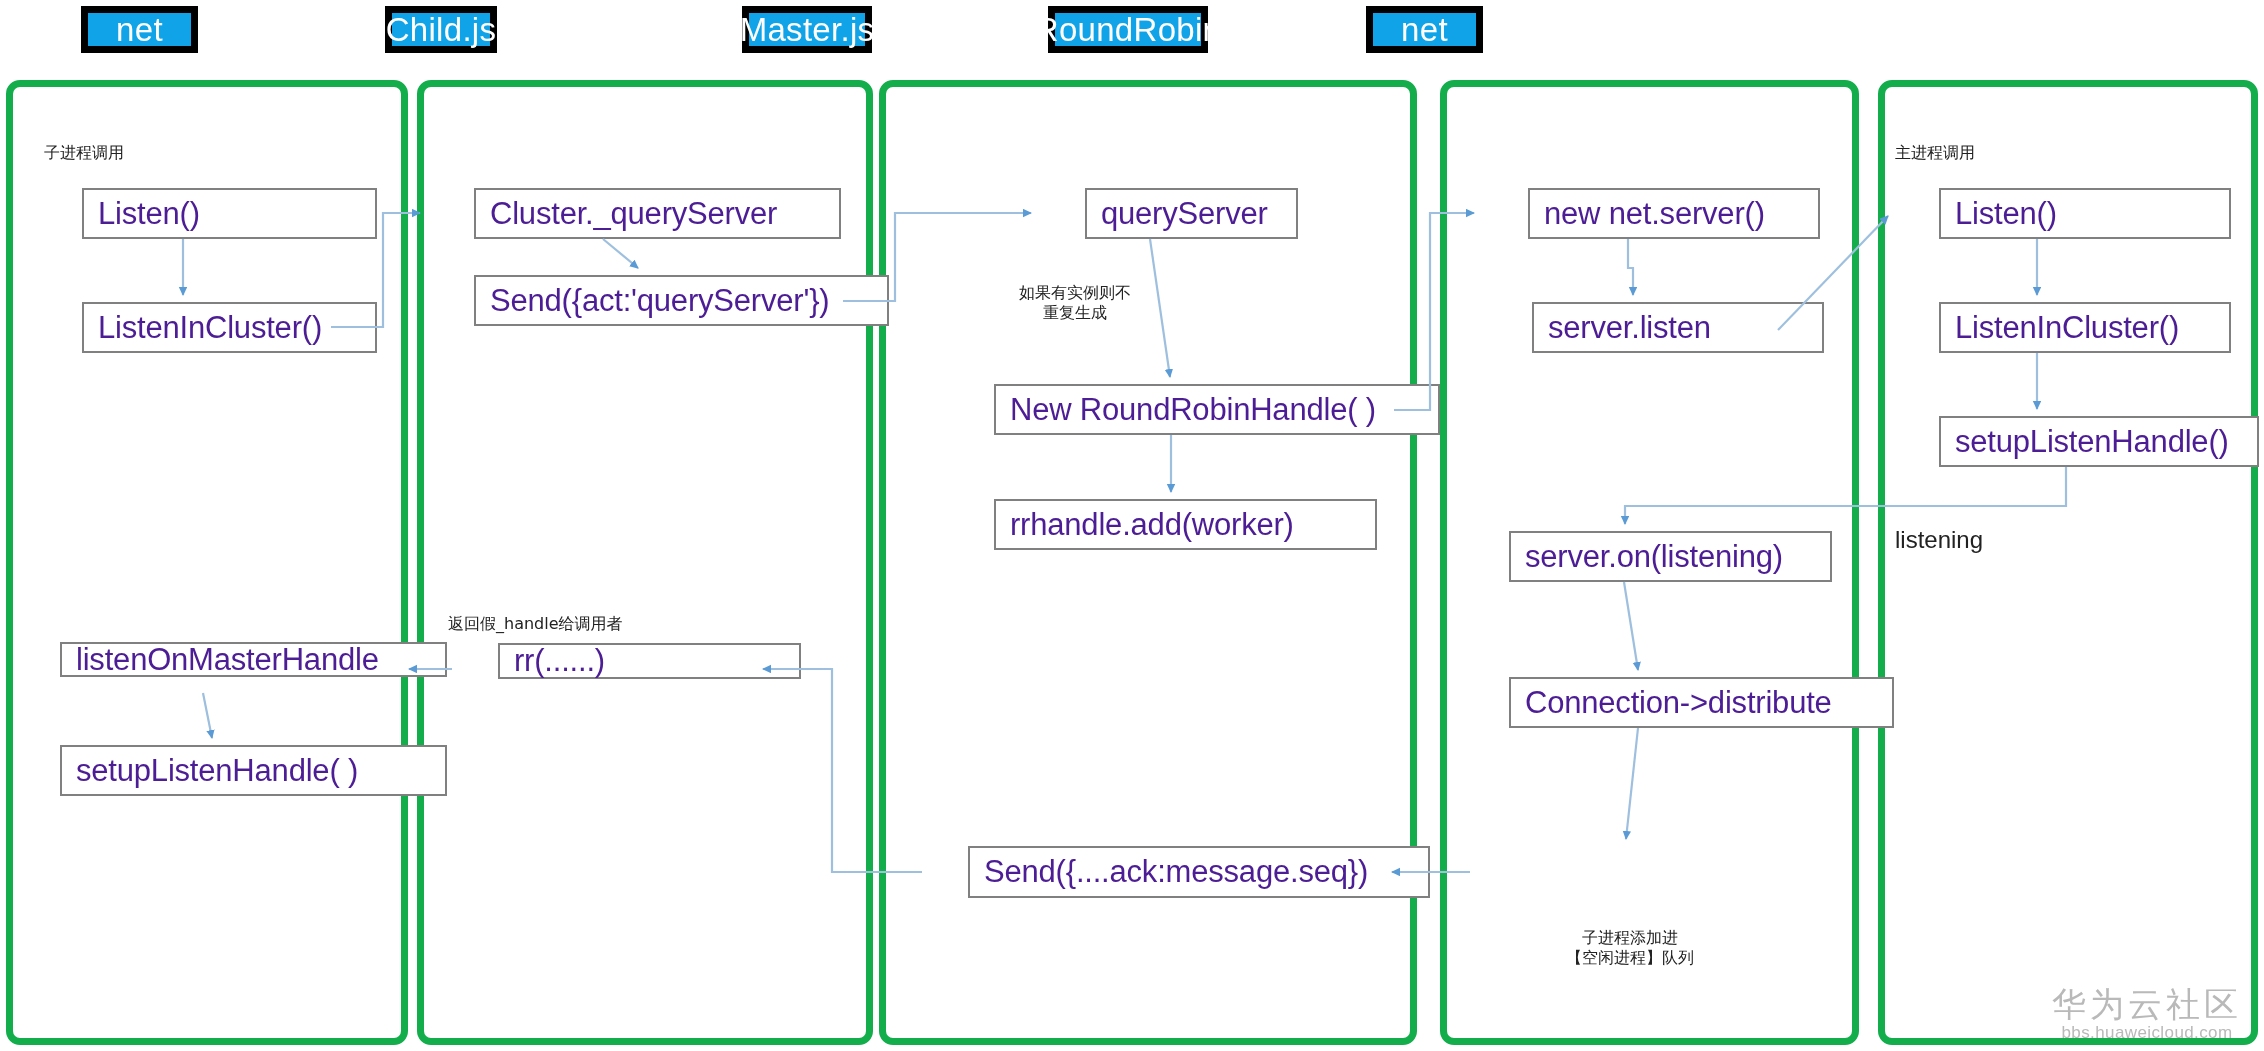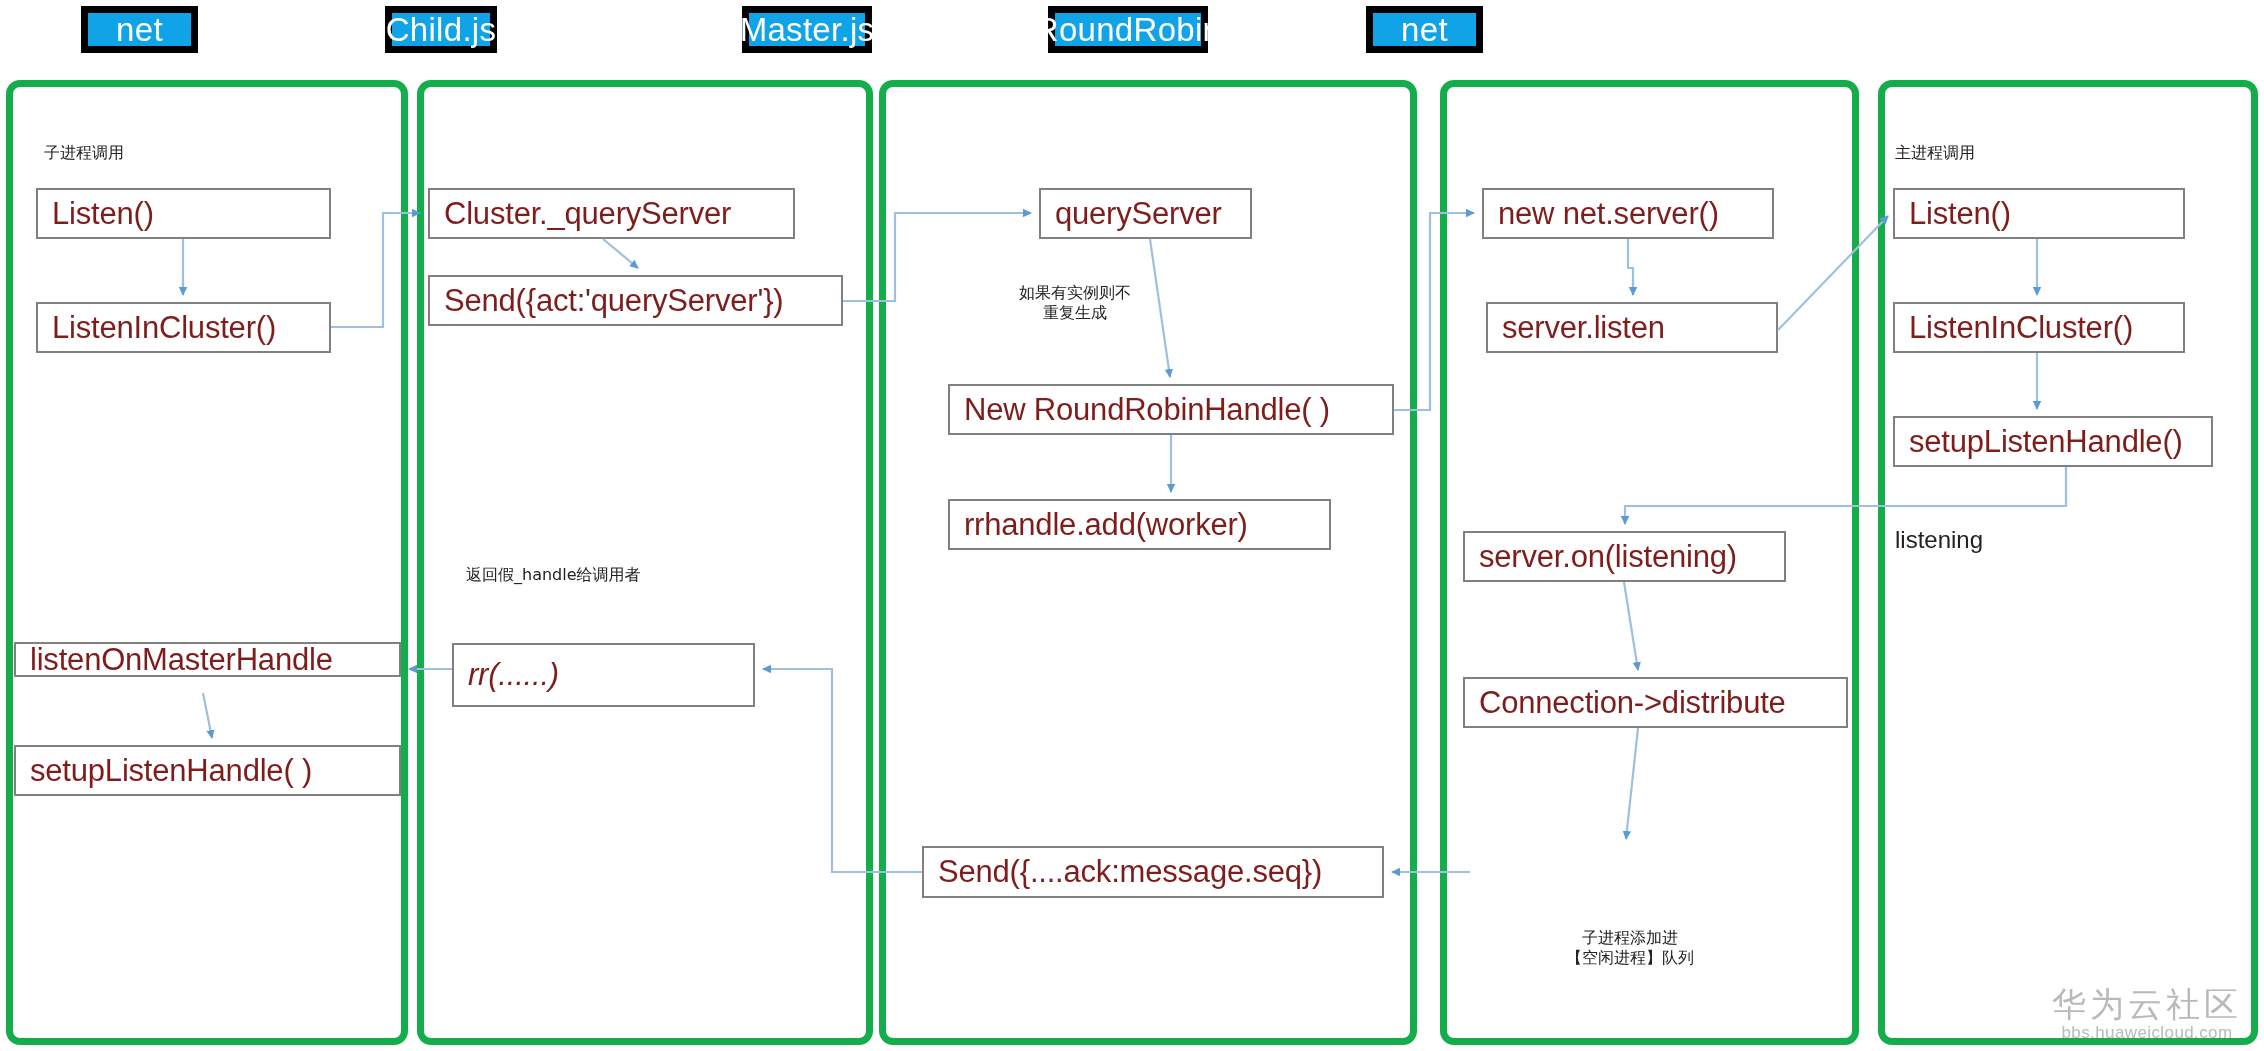--- a/index.html
+++ b/index.html
@@ -32,23 +32,24 @@
 
   
   .box{
     position:absolute;
     border:2px solid #808080;
     background:#ffffff;
     box-sizing:border-box;
     display:flex;align-items:center;
     padding-left:14px;
     font-size:31px;
-    color:#7f1d1d;
+    color:#4c1d95;
     white-space:nowrap;
     letter-spacing:-0.2px;
+    margin-left:46px;
   }
 
   
   .note{
     position:absolute;
     font-size:16px;
     color:#222222;
     white-space:pre;
     line-height:1.25;
   }
@@ -87,22 +88,22 @@
   <div class="lane" style="left:1878px;top:80px;width:380px;height:965px;"></div>
 
   <div class="note cn" style="left:44px;top:143px;">子进程调用</div>
   <div class="box" style="left:36px;top:188px;width:295px;height:51px;">Listen()</div>
   <div class="box" style="left:36px;top:302px;width:295px;height:51px;">ListenInCluster()</div>
   <div class="box" style="left:14px;top:642px;width:387px;height:35px;">listenOnMasterHandle</div>
   <div class="box" style="left:14px;top:745px;width:387px;height:51px;">setupListenHandle( )</div>
 
   <div class="box" style="left:428px;top:188px;width:367px;height:51px;">Cluster._queryServer</div>
   <div class="box" style="left:428px;top:275px;width:415px;height:51px;">Send({act:'queryServer'})</div>
-  <div class="note cn" style="left:448px;top:565px;margin-left:18px;">返回假_handle给调用者</div>
-  <div class="box" style="left:452px;top:643px;width:303px;height:64px;font-style:italic;">rr(......)</div>
+  <div class="note cn" style="left:448px;top:614px;">返回假_handle给调用者</div>
+  <div class="box" style="left:452px;top:643px;width:303px;height:36px;">rr(......)</div>
 
   <div class="box" style="left:1039px;top:188px;width:213px;height:51px;">queryServer</div>
   <div class="note cn center" style="left:960px;top:283px;width:230px;">如果有实例则不
 重复生成</div>
   <div class="box" style="left:948px;top:384px;width:446px;height:51px;">New RoundRobinHandle( )</div>
   <div class="box" style="left:948px;top:499px;width:383px;height:51px;">rrhandle.add(worker)</div>
   <div class="box" style="left:922px;top:846px;width:462px;height:52px;">Send({....ack:message.seq})</div>
 
   <div class="box" style="left:1482px;top:188px;width:292px;height:51px;">new net.server()</div>
   <div class="box" style="left:1486px;top:302px;width:292px;height:51px;">server.listen</div>

